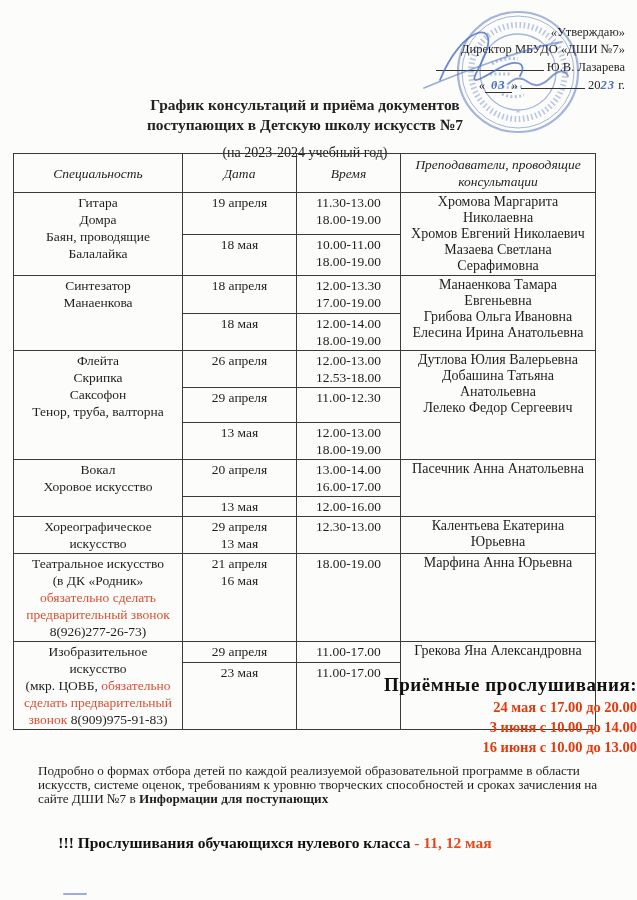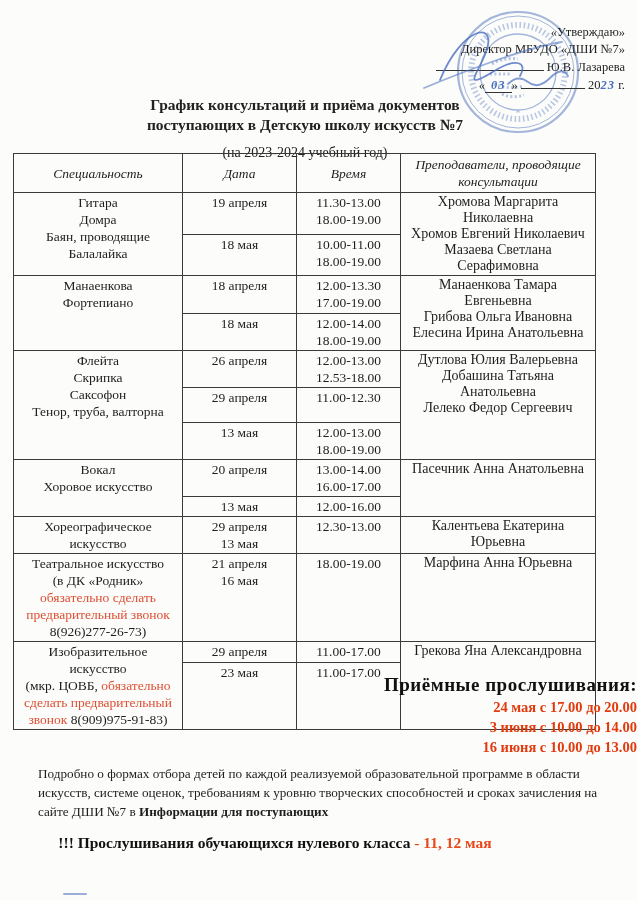--- a/index.html
+++ b/index.html
@@ -41,21 +41,21 @@
   td.spec{line-height:17px;padding-top:2px;}
   td.date,td.time{line-height:17px;padding-top:2px;}
   td.teachers{font-size:14px;line-height:16px;padding-top:3px;}
   .red{color:#dd4f33;}
   
   .auditions{position:absolute;top:674px;left:0;width:637px;text-align:right;}
   .auditions .head{font-weight:bold;font-size:19px;letter-spacing:.5px;color:#111;}
   .auditions .item{color:#e23a0d;font-weight:bold;font-size:14.5px;line-height:20px;}
   .auditions .item:first-of-type{margin-top:1px;}
   
-  .note{position:absolute;top:764px;left:38px;width:562px;font-size:13.2px;line-height:19px;text-align:left;color:#1e1e1e;}
+  .note{position:absolute;top:764px;left:38px;width:562px;font-size:13.2px;line-height:14px;text-align:left;color:#1e1e1e;}
   
   .footer{position:absolute;top:834px;left:0;width:550px;text-align:center;font-size:15.5px;font-weight:bold;color:#111;}
   .footer .fred{color:#e8481a;}
   
   .corner-mark{position:absolute;left:63px;top:893px;width:24px;height:2px;background:#4a6fc0;opacity:.55;border-radius:2px;}
 </style>
 </head>
 <body>
 
 <div class="page">
@@ -140,22 +140,22 @@
           <td class="date">
             <div>18 мая</div>
           </td>
           <td class="time">
             <div>10.00-11.00</div>
             <div>18.00-19.00</div>
           </td>
         </tr>
         <tr style="height: 38px;">
           <td class="spec" rowspan="2">
+            <div><span>Синтезатор</span></div>
             <div><span>Манаенкова</span></div>
-            <div><span>Фортепиано</span></div>
           </td>
           <td class="date">
             <div>18 апреля</div>
           </td>
           <td class="time">
             <div>12.00-13.30</div>
             <div>17.00-19.00</div>
           </td>
           <td class="teachers" rowspan="2">
             <div>Манаенкова Тамара Евгеньевна</div>

